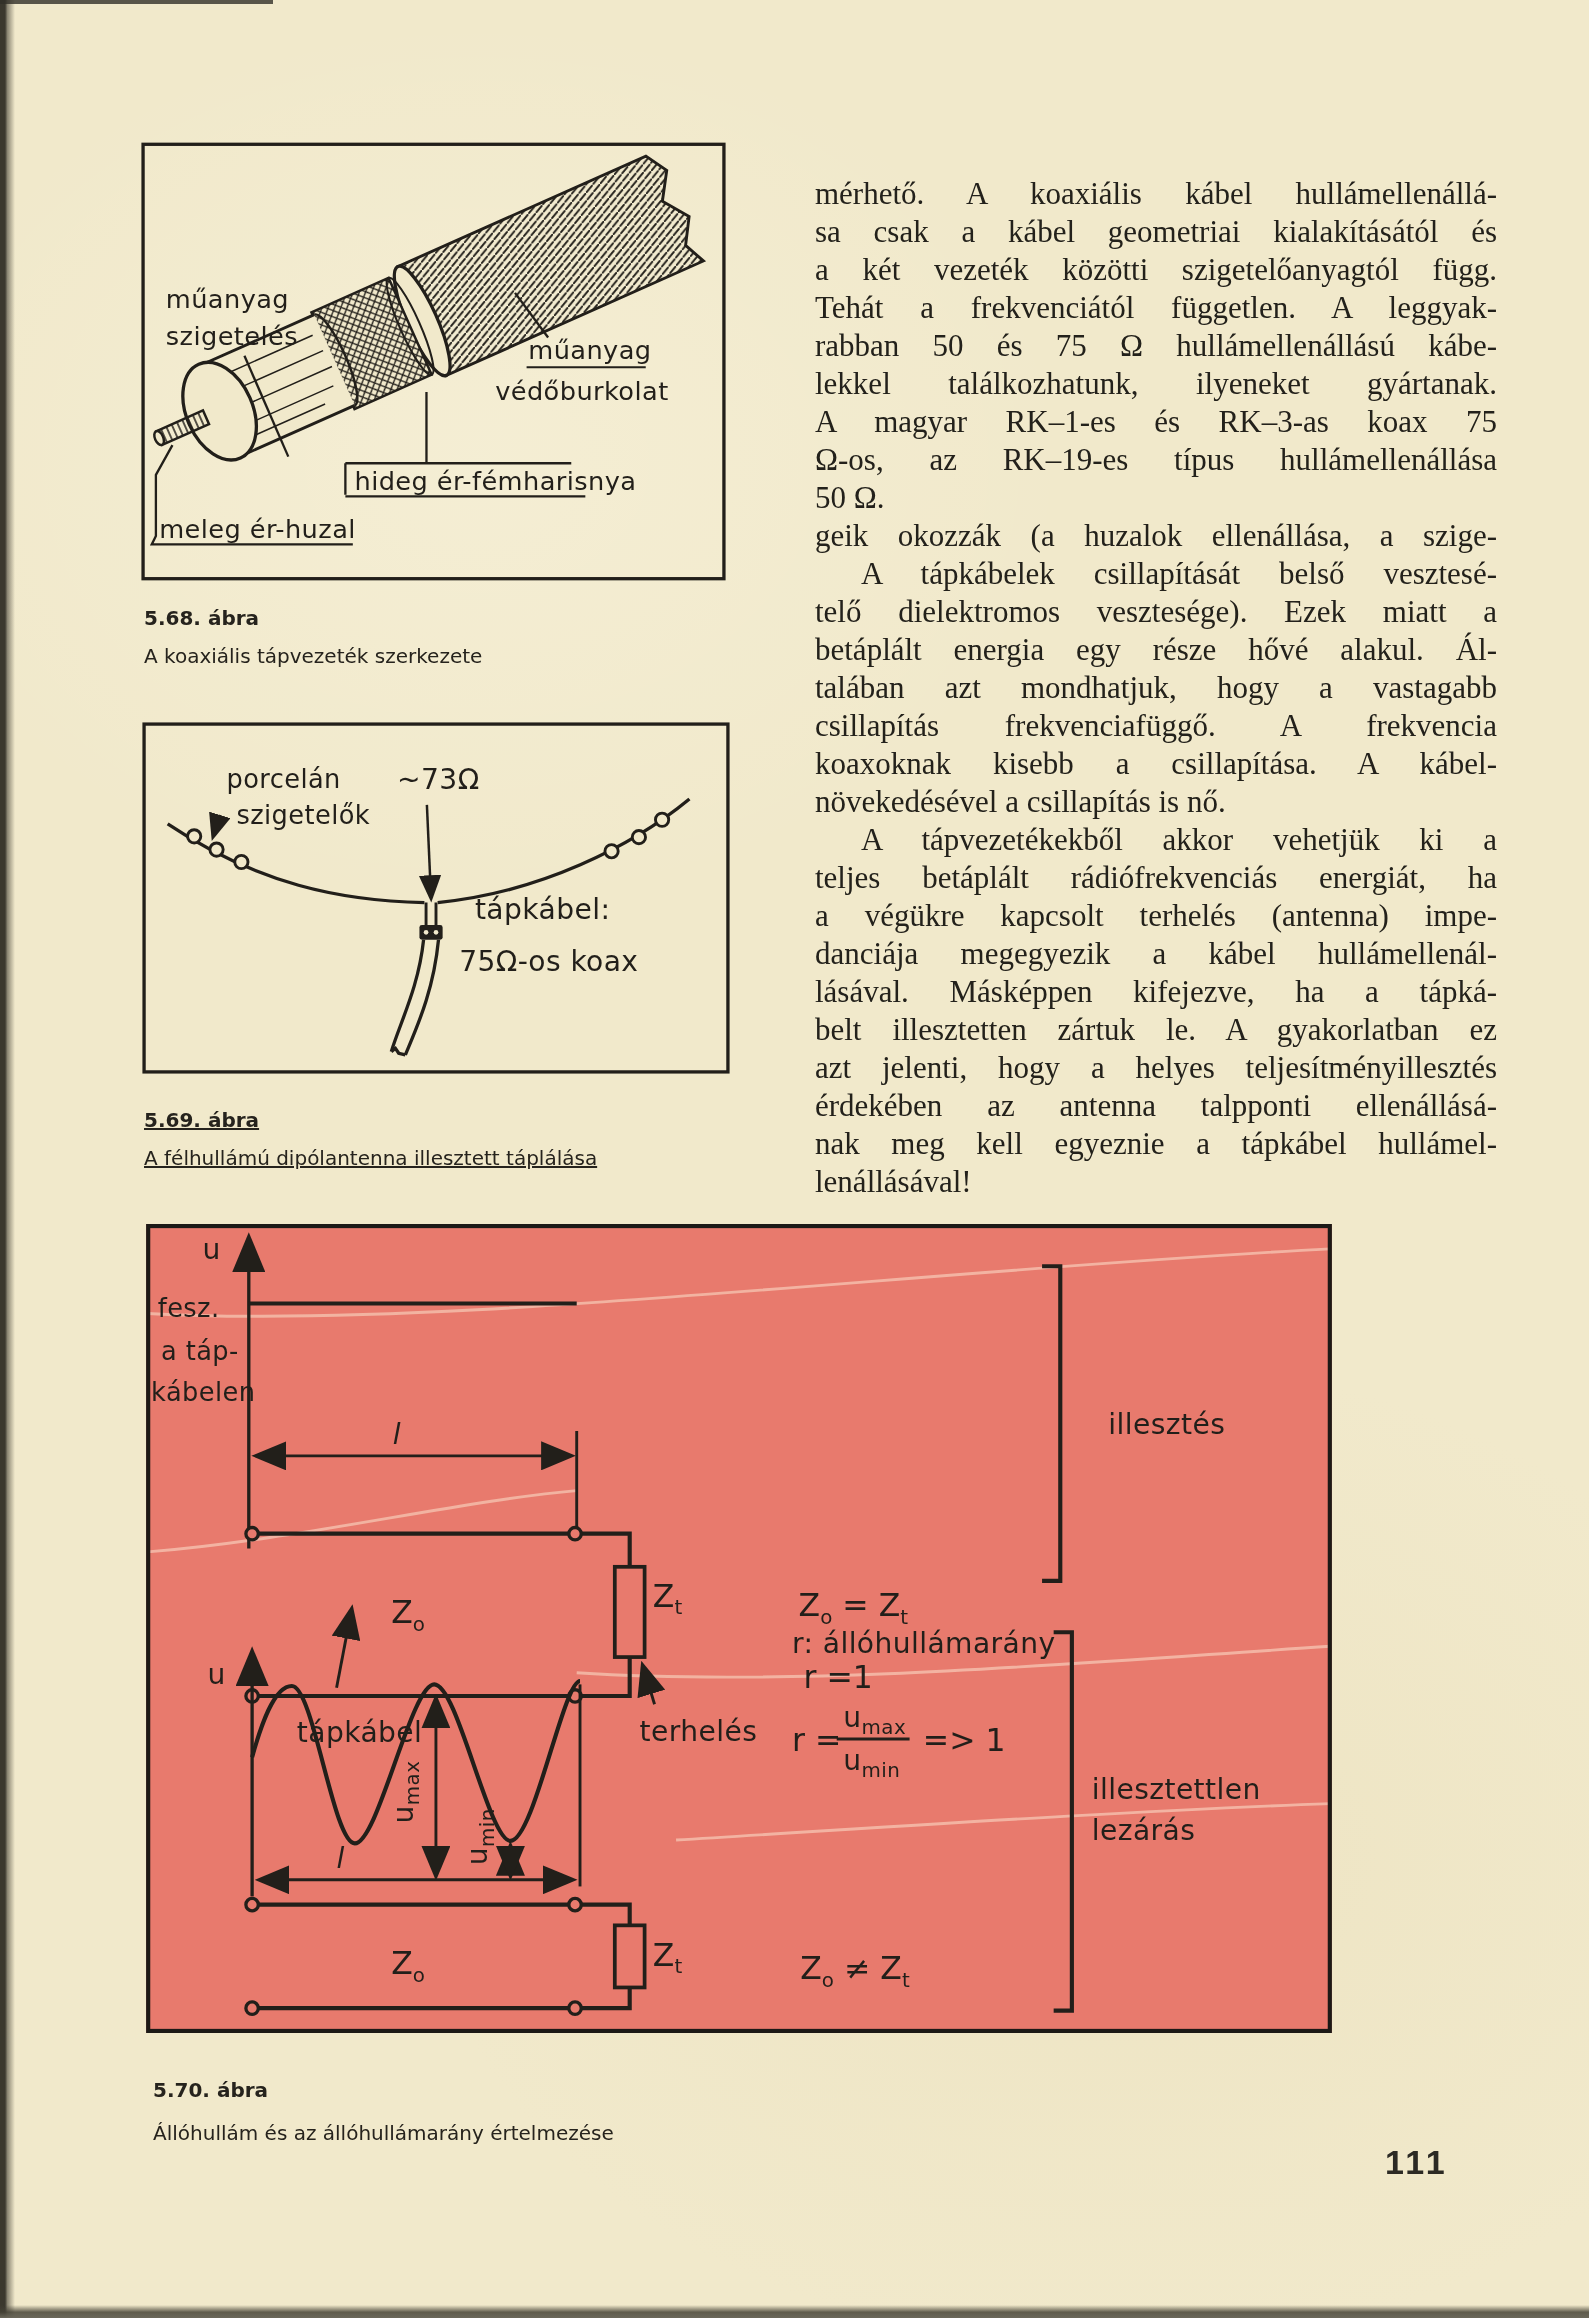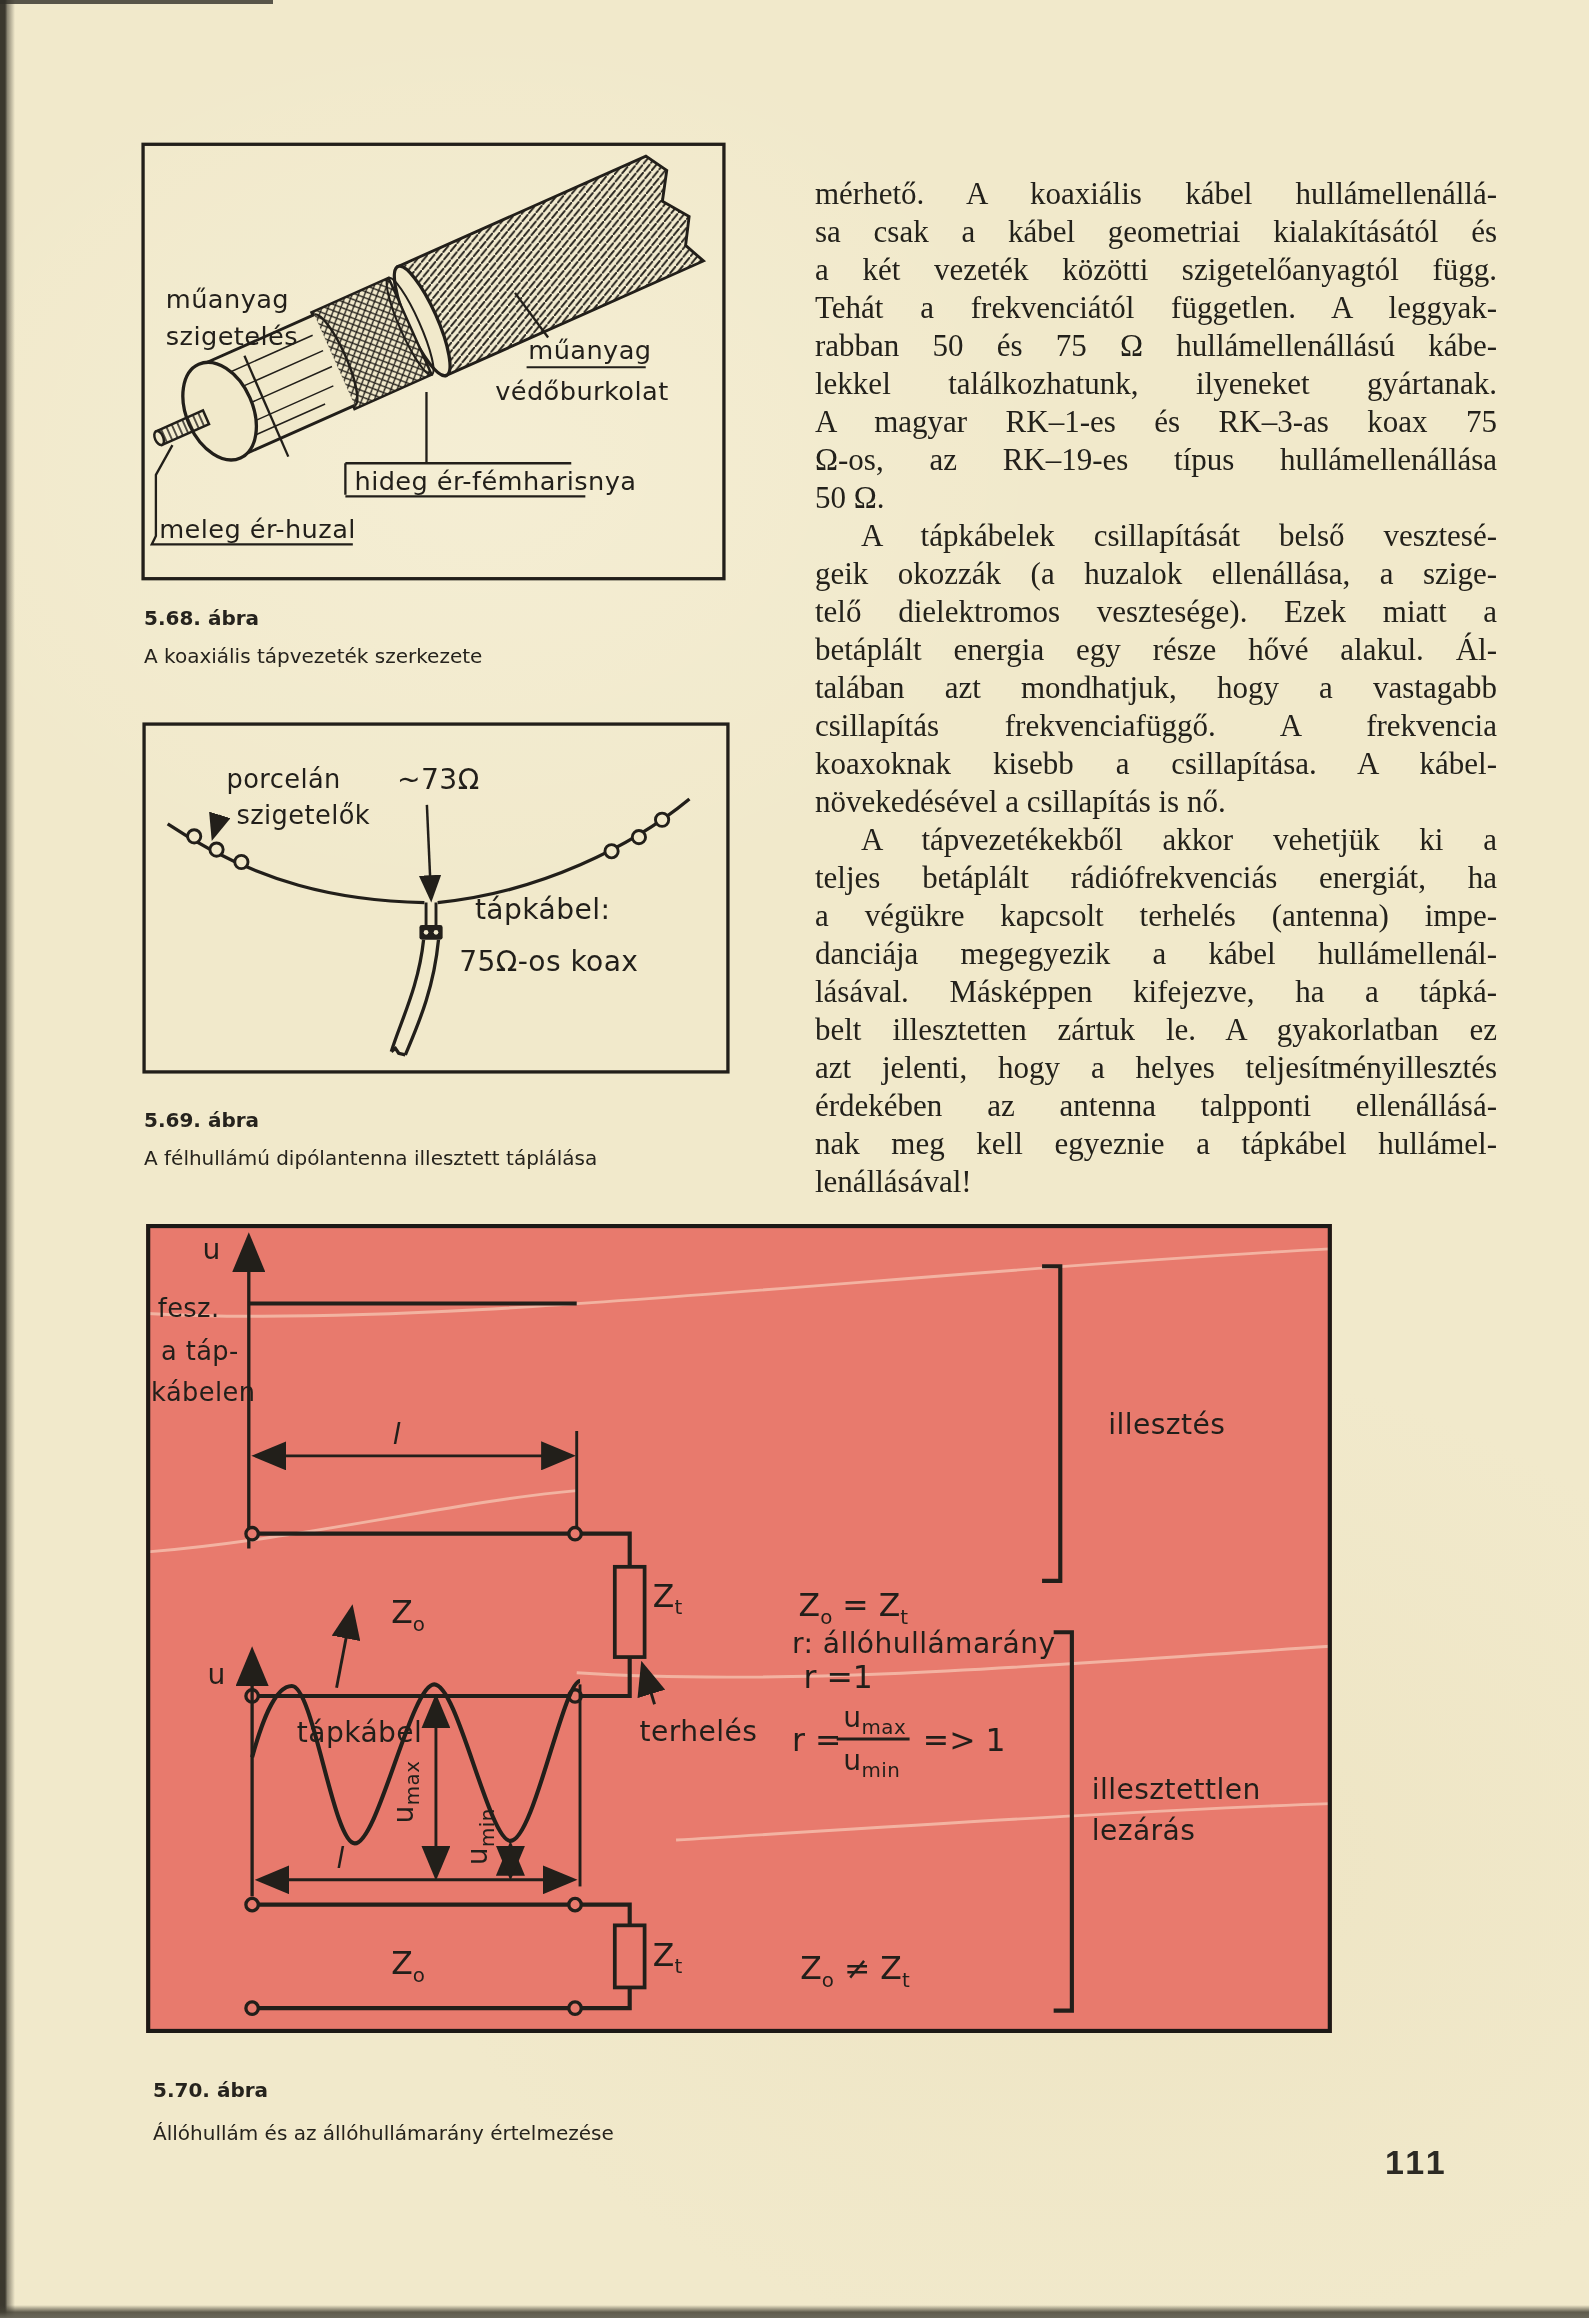--- a/index.html
+++ b/index.html
@@ -133,37 +133,37 @@
 
     <line x1="94" y1="112" x2="86" y2="138" stroke="#221f1a" stroke-width="3" marker-end="url(#a69)"></line>
     <line x1="344" y1="100" x2="349" y2="212" stroke="#221f1a" stroke-width="3" marker-end="url(#a69)"></line>
 
     <text class="lbl" x="102" y="80">porcelán</text>
     <text class="lbl" x="114" y="123">szigetelők</text>
     <text class="lbl34" x="308" y="81">~73Ω</text>
     <text class="lbl34" x="402" y="238">tápkábel:</text>
     <text class="lbl34" x="383" y="301">75Ω-os koax</text>
   </svg>
-  <div class="caption" style="left:144px;top:1101px;">
+  <div class="caption" style="left:144px;top:1101px;text-decoration:underline;">
     <div class="num">5.69. ábra</div>
     <div>A félhullámú dipólantenna illesztett táplálása</div>
   </div>
 
   <div class="bodycol" id="bodycol">
       <div class="bl just">mérhető. A koaxiális kábel hullámellenállá-</div>
       <div class="bl just">sa csak a kábel geometriai kialakításától és</div>
       <div class="bl just">a két vezeték közötti szigetelőanyagtól függ.</div>
       <div class="bl just">Tehát a frekvenciától független. A leggyak-</div>
       <div class="bl just">rabban 50 és 75 Ω hullámellenállású kábe-</div>
       <div class="bl just">lekkel találkozhatunk, ilyeneket gyártanak.</div>
       <div class="bl just">A magyar RK–1-es és RK–3-as koax 75</div>
       <div class="bl just">Ω-os, az RK–19-es típus hullámellenállása</div>
       <div class="bl">50 Ω.</div>
+      <div class="bl just">geik okozzák (a huzalok ellenállása, a szige-</div>
       <div class="bl just ind">A tápkábelek csillapítását belső vesztesé-</div>
-      <div class="bl just">geik okozzák (a huzalok ellenállása, a szige-</div>
       <div class="bl just">telő dielektromos vesztesége). Ezek miatt a</div>
       <div class="bl just">betáplált energia egy része hővé alakul. Ál-</div>
       <div class="bl just">talában azt mondhatjuk, hogy a vastagabb</div>
       <div class="bl just">csillapítás frekvenciafüggő. A frekvencia</div>
       <div class="bl just">koaxoknak kisebb a csillapítása. A kábel-</div>
       <div class="bl">növekedésével a csillapítás is nő.</div>
       <div class="bl just ind">A tápvezetékekből akkor vehetjük ki a</div>
       <div class="bl just">teljes betáplált rádiófrekvenciás energiát, ha</div>
       <div class="bl just">a végükre kapcsolt terhelés (antenna) impe-</div>
       <div class="bl just">danciája megegyezik a kábel hullámellenál-</div>

